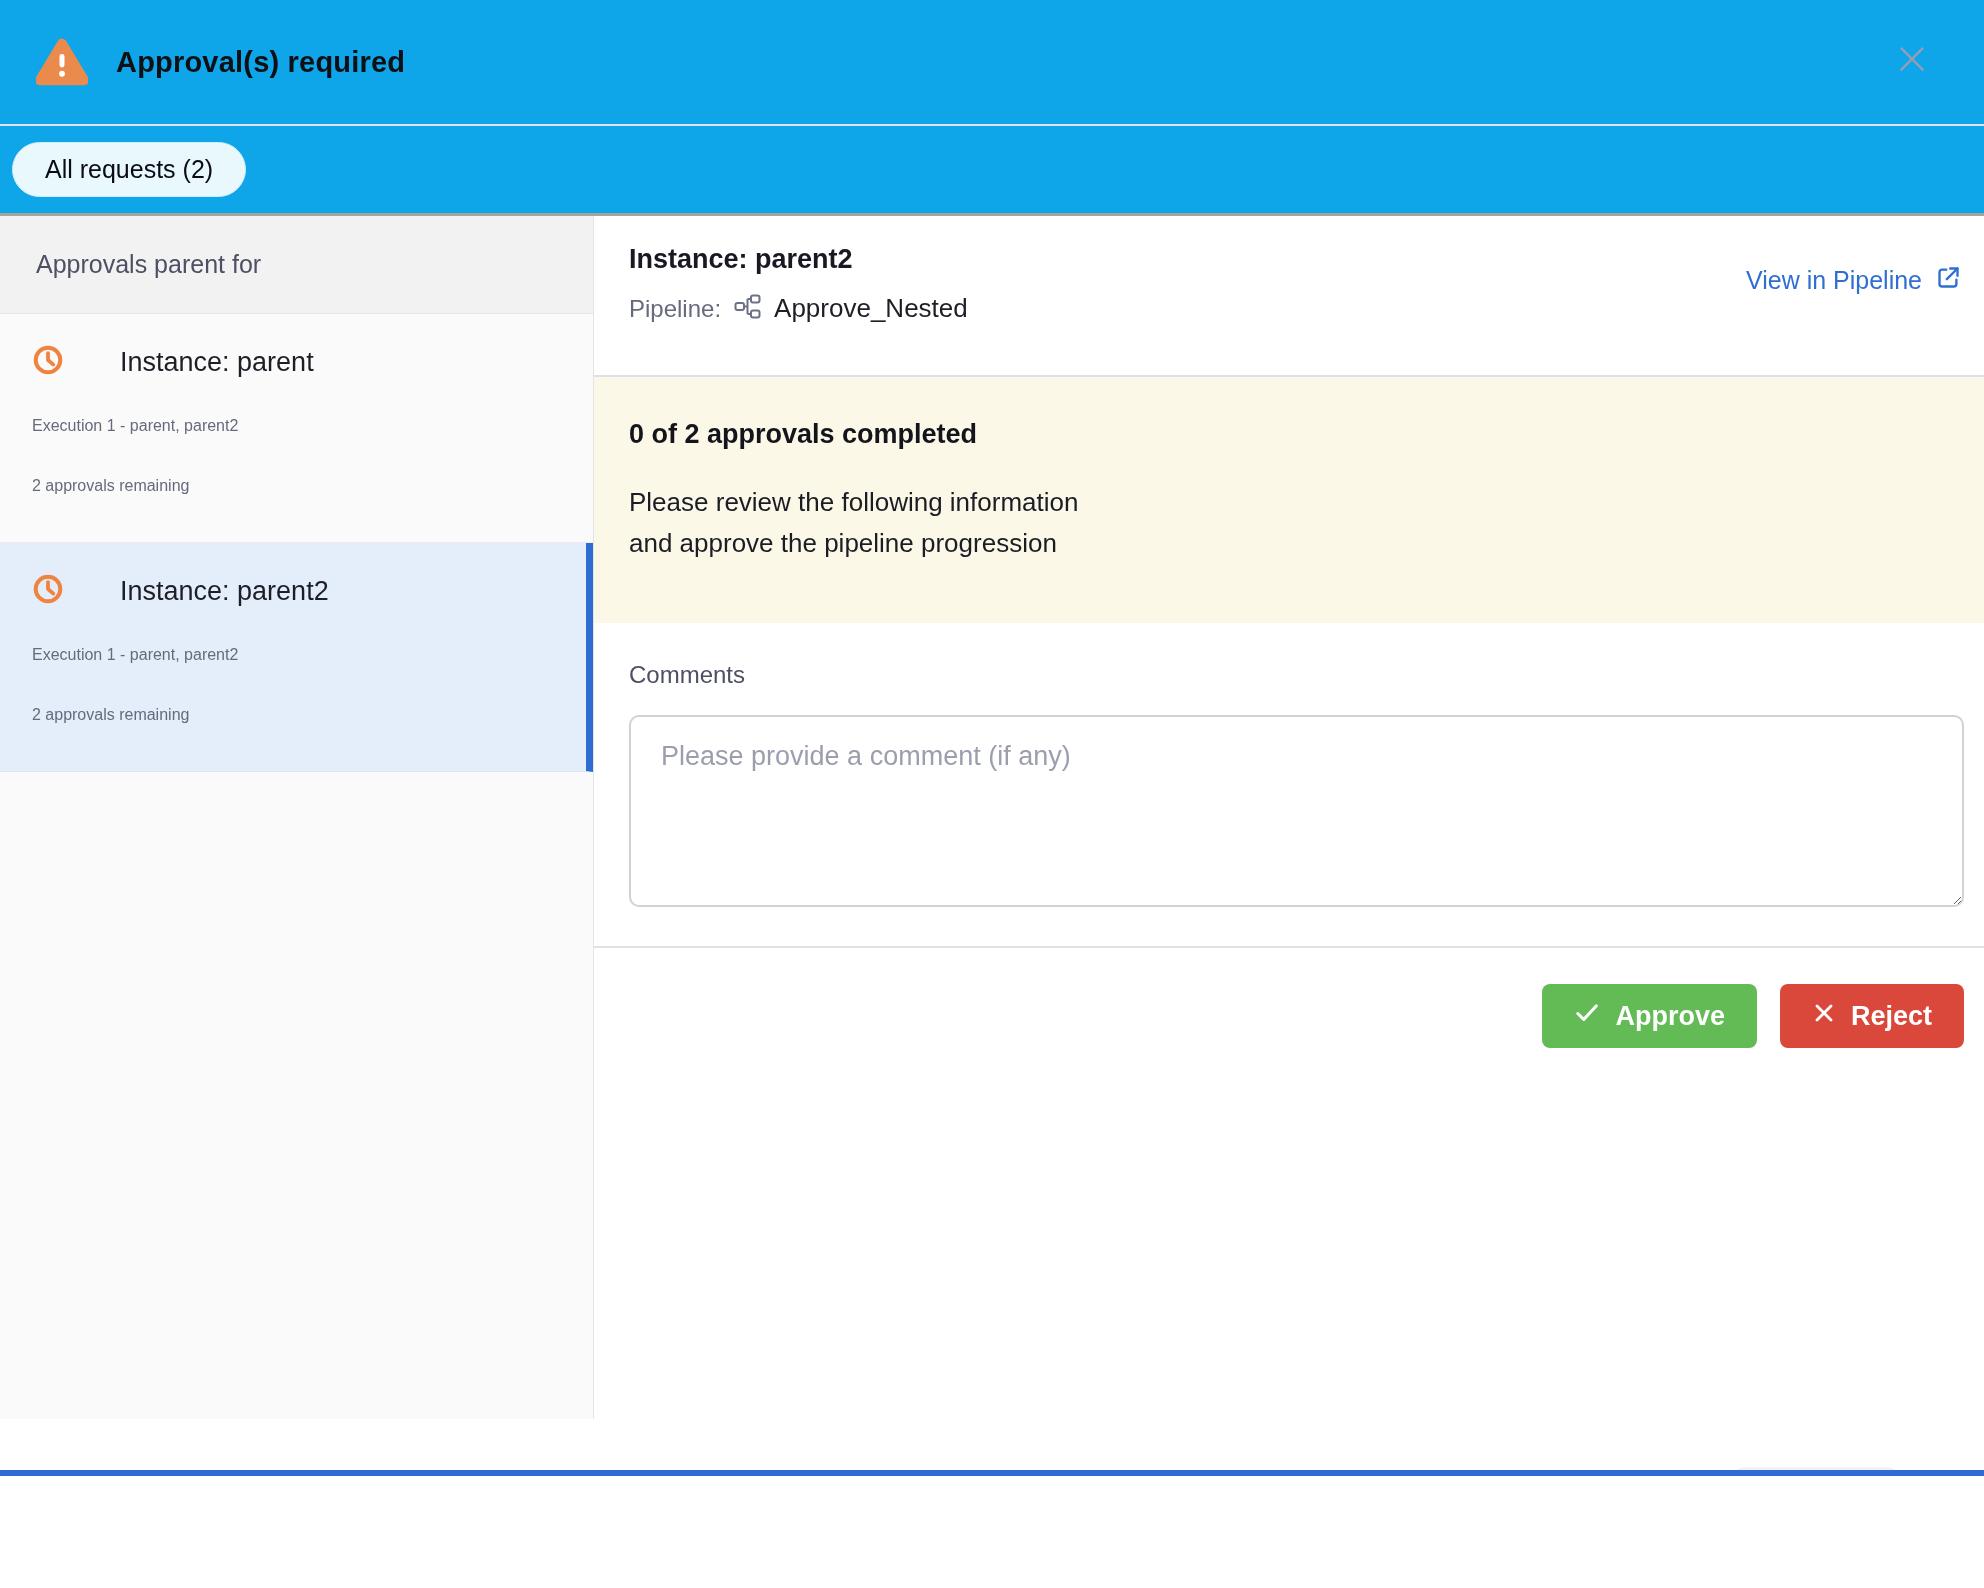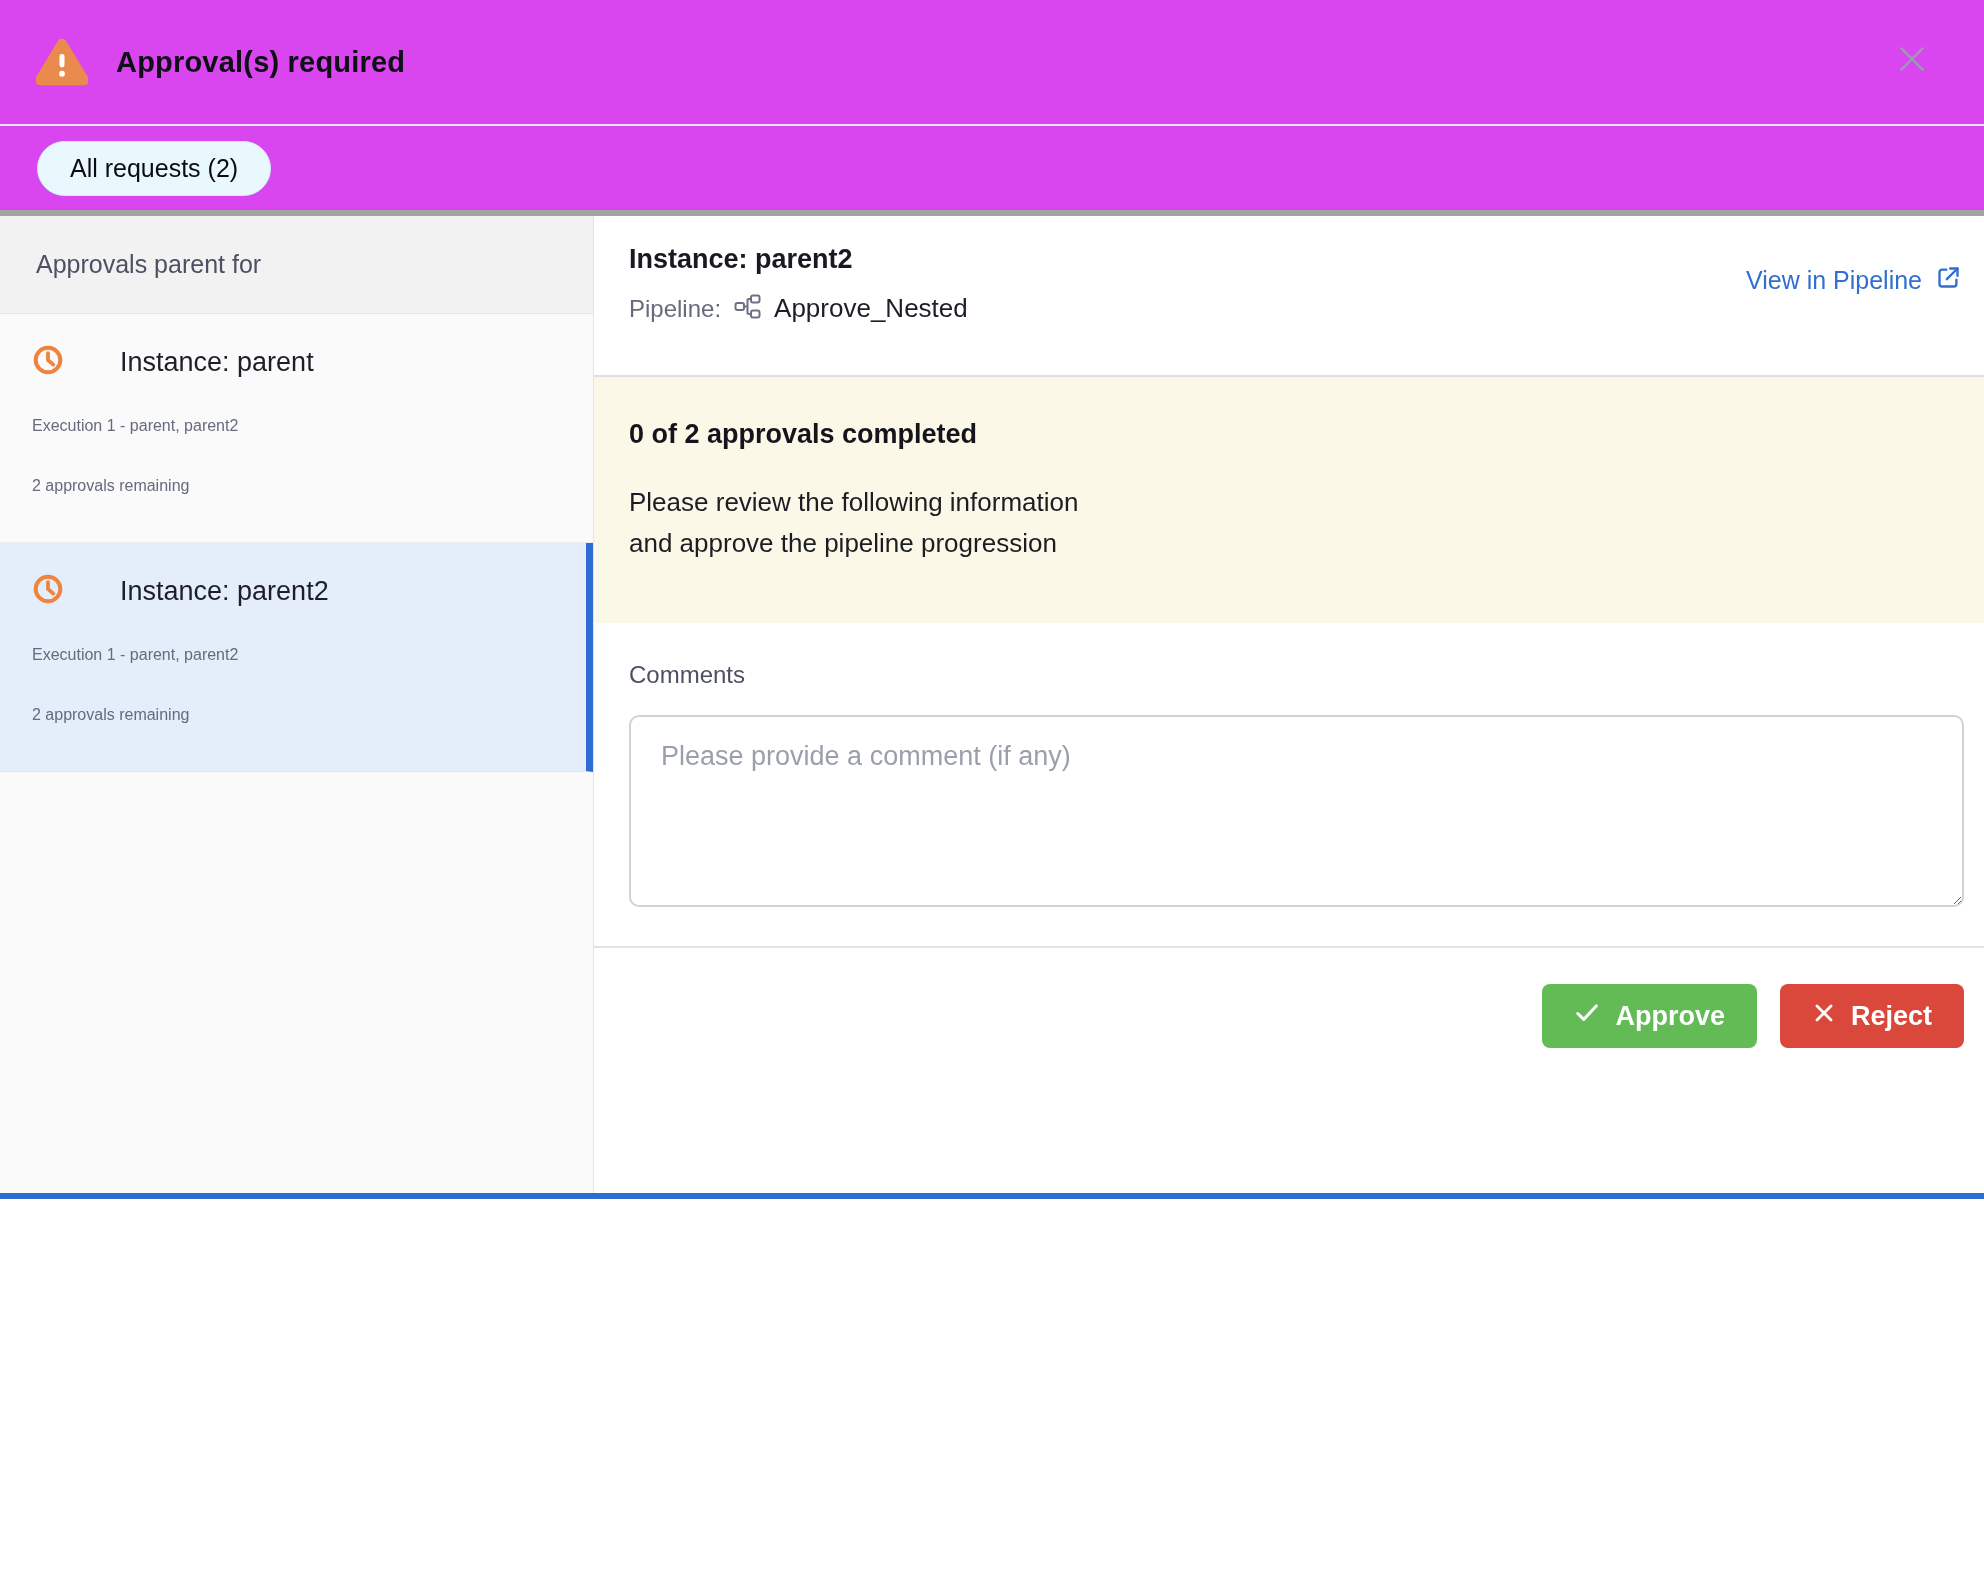--- a/index.html
+++ b/index.html
@@ -1,22 +1,22 @@
 <!DOCTYPE html>
 <html><head>
 <meta charset="utf-8">
 <style>
   * { box-sizing: border-box; margin: 0; padding: 0; }
   html, body { background: #ffffff; }
   body { font-family: "Liberation Sans", sans-serif; }
   .screen {
     position: relative;
     width: 1984px;
-    height: 1199px;
-    background: #d946ef;
+    height: 1476px;
+    background: #0ea5e9;
     overflow: hidden;
   }
 
   
   .modal-header {
     height: 126px;
     display: flex;
     align-items: center;
     padding: 0 36px;
     border-bottom: 2px solid #e3e3ea;
@@ -33,22 +33,22 @@
     border: none;
     cursor: pointer;
     display: flex; align-items: center; justify-content: center;
   }
 
   
   .tab-row {
     height: 90px;
     display: flex;
     align-items: center;
-    padding: 0 37px;
-    border-bottom: 6px solid #a3a3a3;
+    padding: 0 12px;
+    border-bottom: 3px solid #a3a3a3;
   }
   .pill {
     background: #e9f8fd;
     border: 1px solid #cdeefb;
     border-radius: 28px;
     padding: 12px 32px;
     font-size: 25px;
     color: #0b0b16;
     cursor: pointer;
   }

